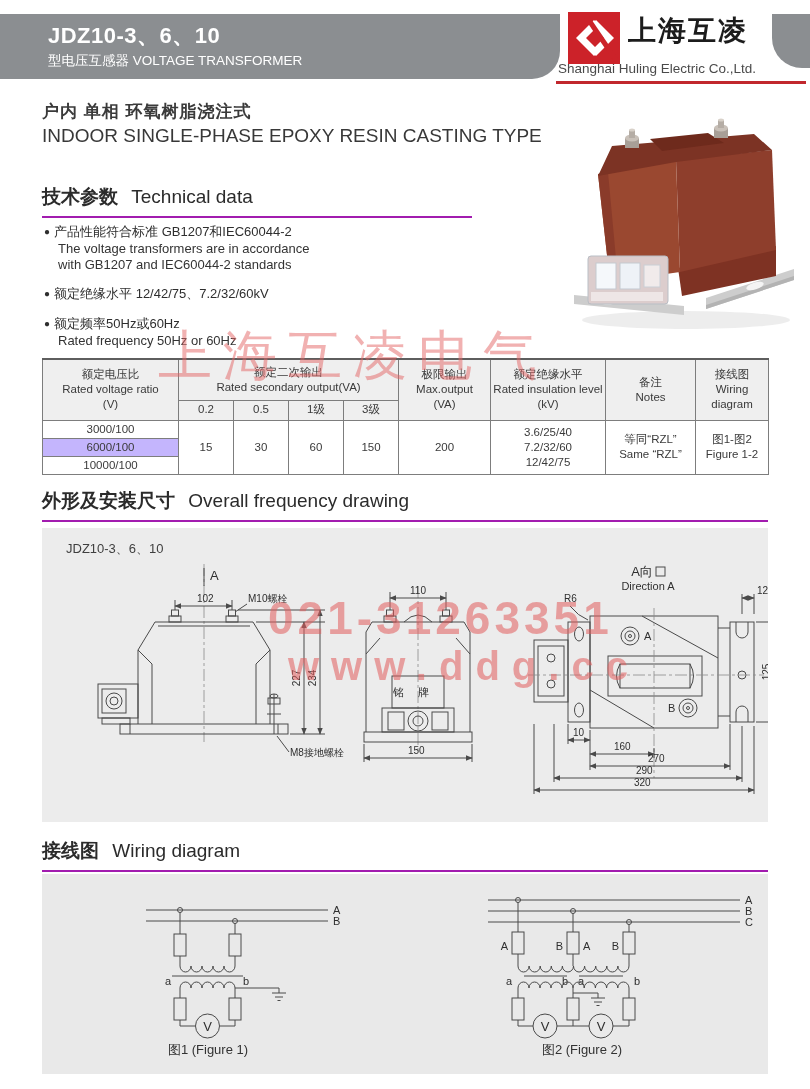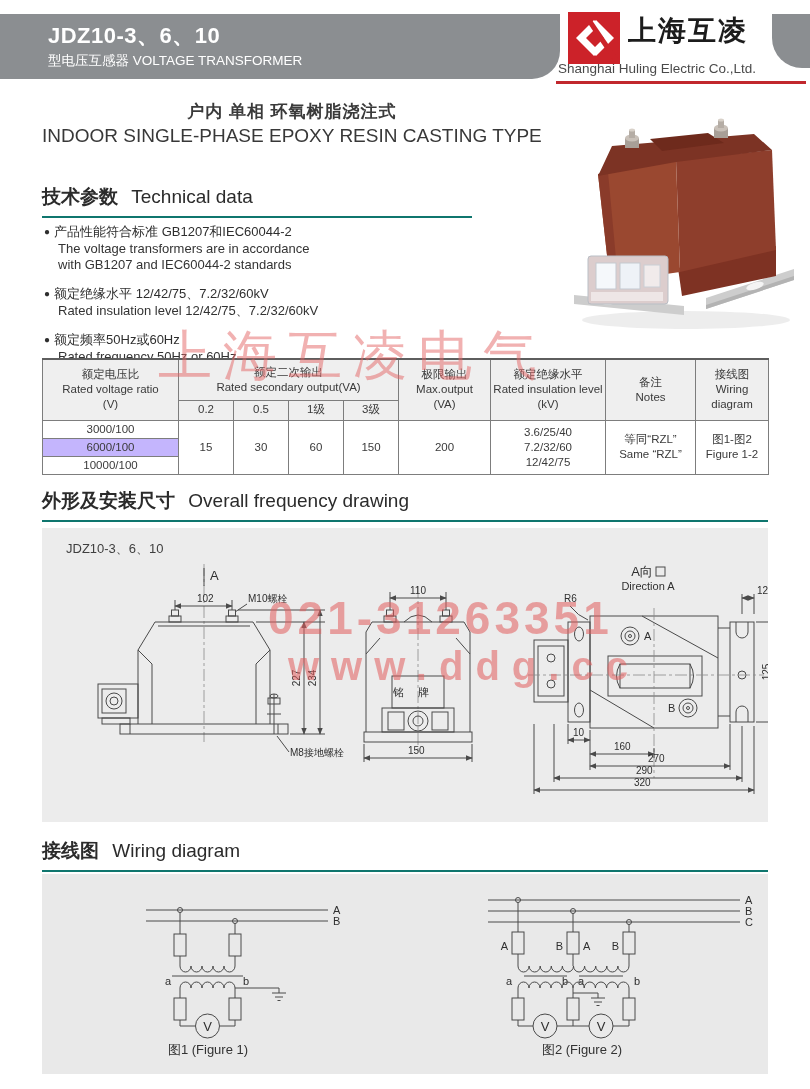--- a/index.html
+++ b/index.html
@@ -14,25 +14,25 @@
   .banner-corner{position:absolute;right:0;top:14px;width:38px;height:54px;background:#8b8e91;
           border-bottom-left-radius:30px;}
   .logo-area{position:absolute;left:552px;top:0;width:258px;height:84px;}
   .logo-sq{position:absolute;left:16px;top:12px;width:52px;height:52px;background:#cc2229;}
   .brand-cn{position:absolute;left:76px;top:12px;font-size:28px;font-weight:700;color:#1c1c1c;letter-spacing:2px;}
   .company{position:absolute;left:6px;top:61px;font-size:13.5px;color:#4a4a4a;white-space:nowrap;}
   .red-line{position:absolute;left:556px;top:81px;width:250px;height:3px;background:#c1272d;}
 
   
   .intro{position:absolute;left:42px;top:100px;}
-  .intro-cn{font-size:17px;font-weight:700;color:#3a3a3a;letter-spacing:1px;text-align:center;}
+  .intro-cn{font-size:17px;font-weight:700;color:#3a3a3a;letter-spacing:1px;}
   .intro-en{font-size:19px;color:#383838;margin-top:2px;}
 
   
-  .sec-h{position:absolute;left:42px;color:#2b2b2b;font-size:19px;border-bottom:2px solid #0f766e;padding-bottom:6px;}
+  .sec-h{position:absolute;left:42px;color:#2b2b2b;font-size:19px;border-bottom:2px solid #a21caf;padding-bottom:6px;}
   .sec-h .cn{font-weight:700;}
   .sec-h .en{font-weight:400;margin-left:8px;}
   .h-tech{top:184px;width:430px;}
   .h-dim{top:488px;width:726px;}
   .h-wire{top:838px;width:726px;}
 
   
   .bullets{position:absolute;left:44px;top:224px;width:480px;font-size:13px;color:#2e2e2e;}
   .bullet{margin-bottom:13px;line-height:16px;}
   .bullet .cnline{font-weight:400;}
@@ -110,21 +110,20 @@
   </div>
 
   <div class="bullets">
     <div class="bullet">
       <div class="cnline"><span class="dot">●</span><span>产品性能符合标准 GB1207和IEC60044-2</span></div>
       <div class="enline">The voltage transformers are in accordance</div>
       <div class="enline">with GB1207 and IEC60044-2 standards</div>
     </div>
     <div class="bullet">
       <div class="cnline"><span class="dot">●</span><span>额定绝缘水平 12/42/75、7.2/32/60kV</span></div>
-      <div class="enline">Rated insulation level 12/42/75、7.2/32/60kV</div>
     </div>
     <div class="bullet">
       <div class="cnline"><span class="dot">●</span><span>额定频率50Hz或60Hz</span></div>
       <div class="enline">Rated frequency 50Hz or 60Hz</div>
     </div>
   </div>
 
   <div class="photo">
     <svg width="248" height="225" viewBox="0 0 248 225">
       <ellipse cx="128" cy="210" rx="104" ry="9" fill="rgba(0,0,0,0.07)"></ellipse>

